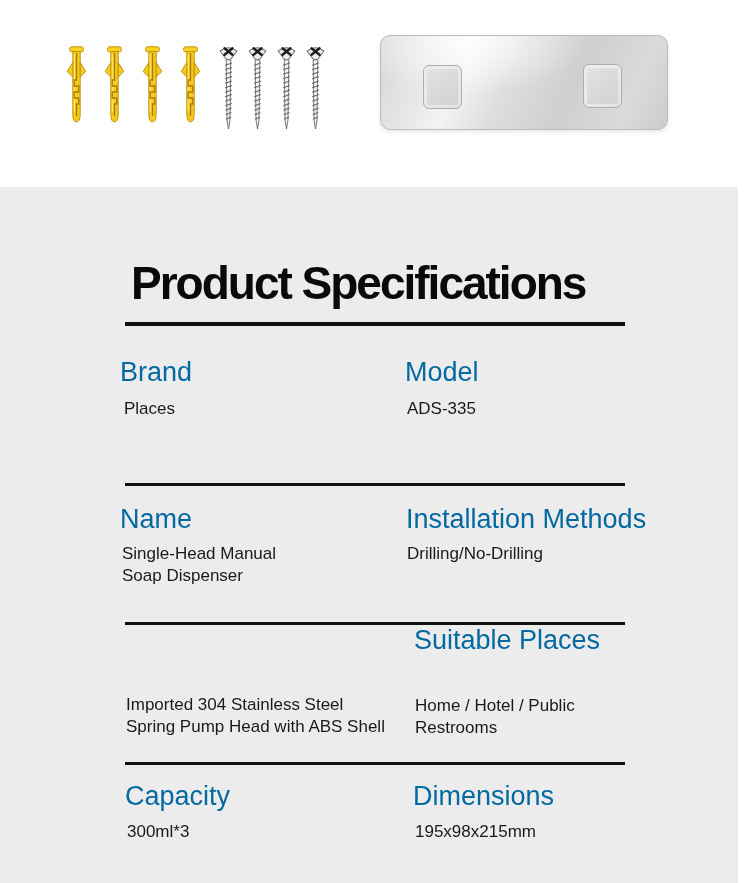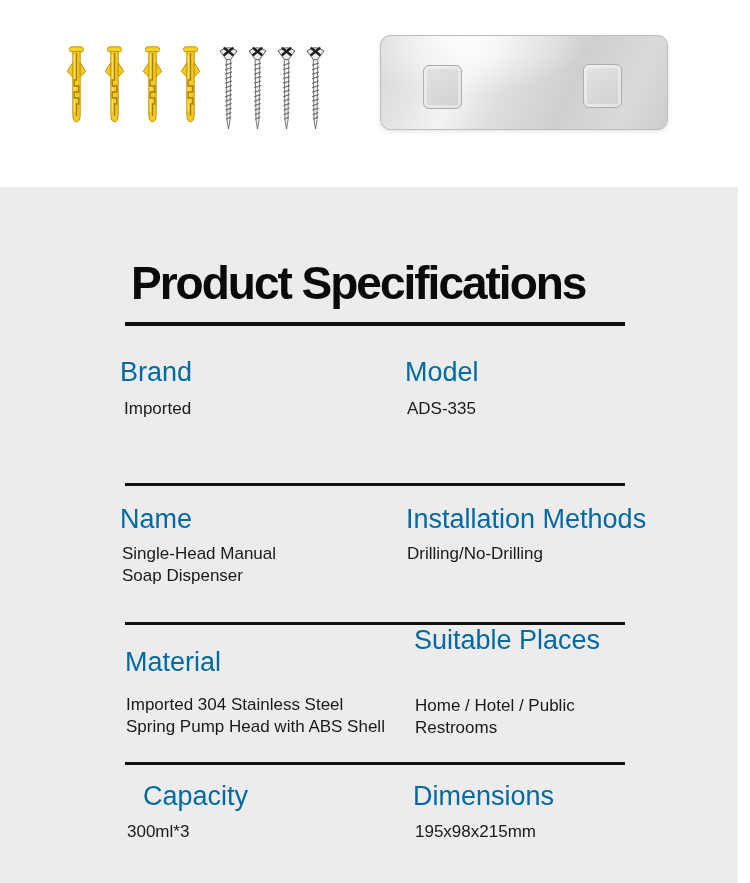--- a/index.html
+++ b/index.html
@@ -93,21 +93,21 @@
     line-height:22px;
     white-space:pre-line;
   }
   
   .r1-ll{left:120px;top:171px;}  .r1-rl{left:405px;top:171px;}
   .r1-lv{left:124px;top:211px;}  .r1-rv{left:407px;top:211px;}
   .r2-ll{left:120px;top:318px;}  .r2-rl{left:406px;top:318px;}
   .r2-lv{left:122px;top:356px;}  .r2-rv{left:407px;top:356px;}
   .r3-ll{left:125px;top:461px;}  .r3-rl{left:414px;top:439px;}
   .r3-lv{left:126px;top:507px;}  .r3-rv{left:415px;top:508px;}
-  .r4-ll{left:125px;top:595px;margin-left:18px;}  .r4-rl{left:413px;top:595px;}
+  .r4-ll{left:125px;top:595px;}  .r4-rl{left:413px;top:595px;}
   .r4-lv{left:127px;top:634px;}  .r4-rv{left:415px;top:634px;}
 </style>
 </head>
 <body>
 
 <svg width="0" height="0" style="position:absolute" aria-hidden="true">
   <defs>
     <symbol id="sym-anchor" viewBox="0 0 21 80">
       <rect x="3.5" y="0.8" width="14" height="5.2" rx="2.4" fill="#f7d21e" stroke="#c59310" stroke-width="1"></rect>
       <path d="M6.8,5.5 L14.2,5.5 L14.2,68.5 Q14.2,75.8 10.5,75.8 Q6.8,75.8 6.8,68.5 Z" fill="#f2cb1d" stroke="#c59310" stroke-width="1"></path>
@@ -174,33 +174,32 @@
       <div class="plate-pad pad-1"></div>
       <div class="plate-pad pad-2"></div>
     </div>
   </div>
 
   <div class="spec-section">
     <h1 class="page-title">Product Specifications</h1>
     <div class="rule rule-title"></div>
 
     <h2 class="cell-label r1-ll">Brand</h2>
-    <p class="cell-value r1-lv">Imported</p>
+    <p class="cell-value r1-lv">Places</p>
     <h2 class="cell-label r1-rl">Model</h2>
     <p class="cell-value r1-rv">ADS-335</p>
     <div class="rule rule-1"></div>
 
     <h2 class="cell-label r2-ll">Name</h2>
     <p class="cell-value r2-lv">Single-Head Manual
 Soap Dispenser</p>
     <h2 class="cell-label r2-rl">Installation Methods</h2>
     <p class="cell-value r2-rv">Drilling/No-Drilling</p>
     <div class="rule rule-2"></div>
 
-    <h2 class="cell-label r3-ll">Material</h2>
     <p class="cell-value r3-lv">Imported 304 Stainless Steel
 Spring Pump Head with ABS Shell</p>
     <h2 class="cell-label r3-rl">Suitable Places</h2>
     <p class="cell-value r3-rv">Home / Hotel / Public
 Restrooms</p>
     <div class="rule rule-3"></div>
 
     <h2 class="cell-label r4-ll">Capacity</h2>
     <p class="cell-value r4-lv">300ml*3</p>
     <h2 class="cell-label r4-rl">Dimensions</h2>

